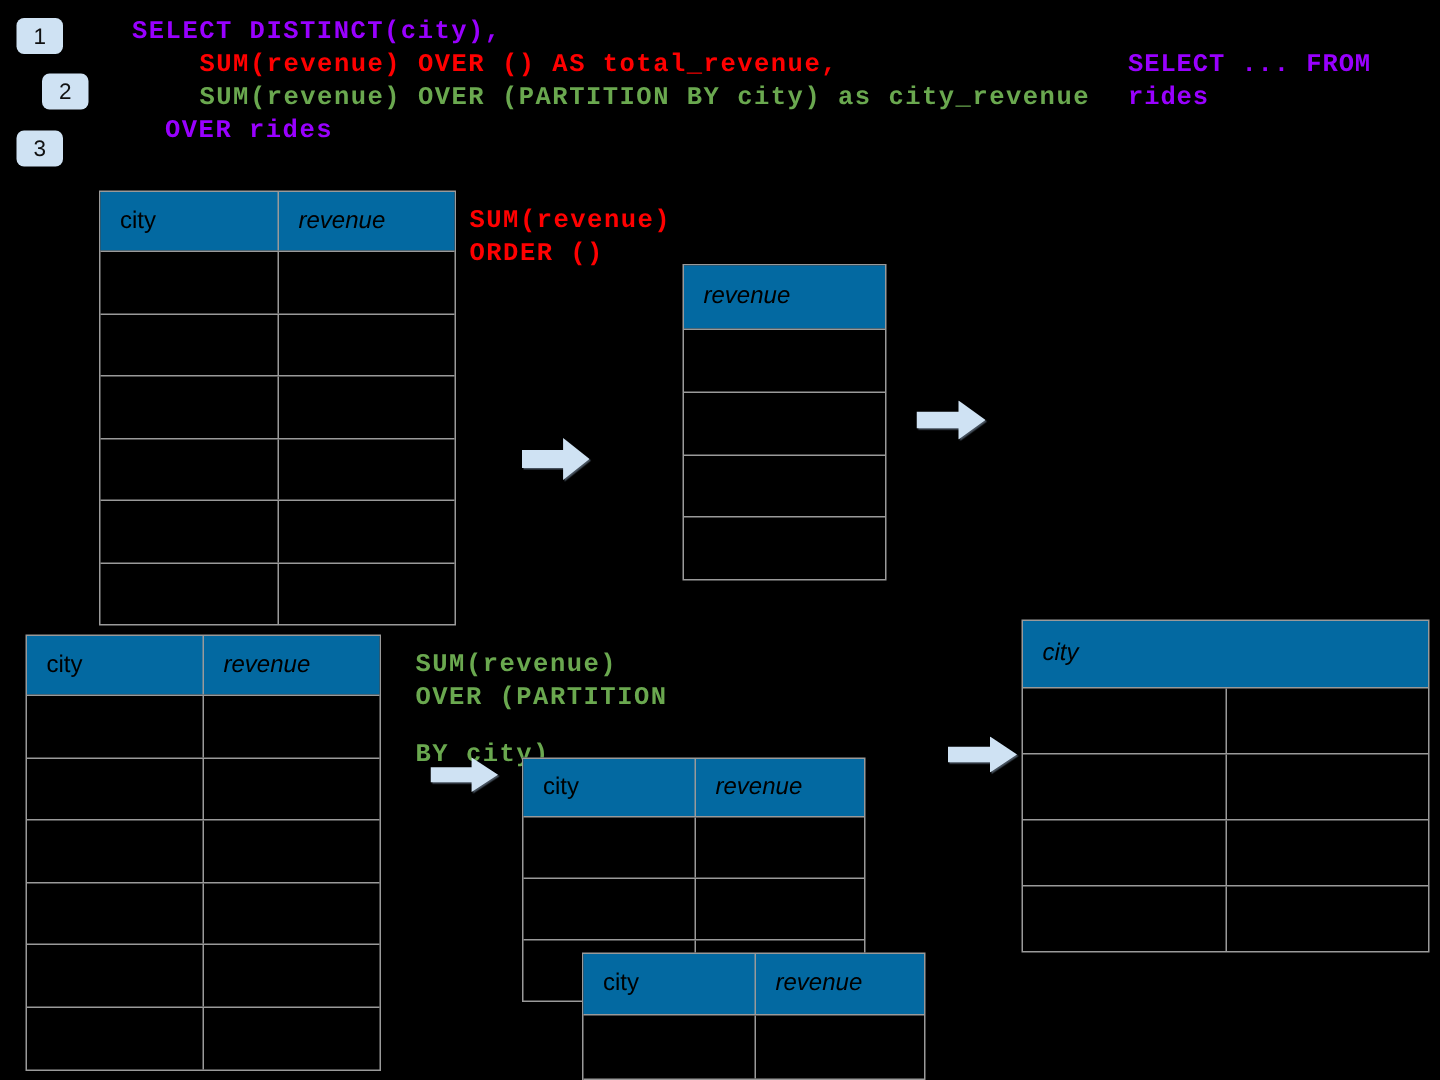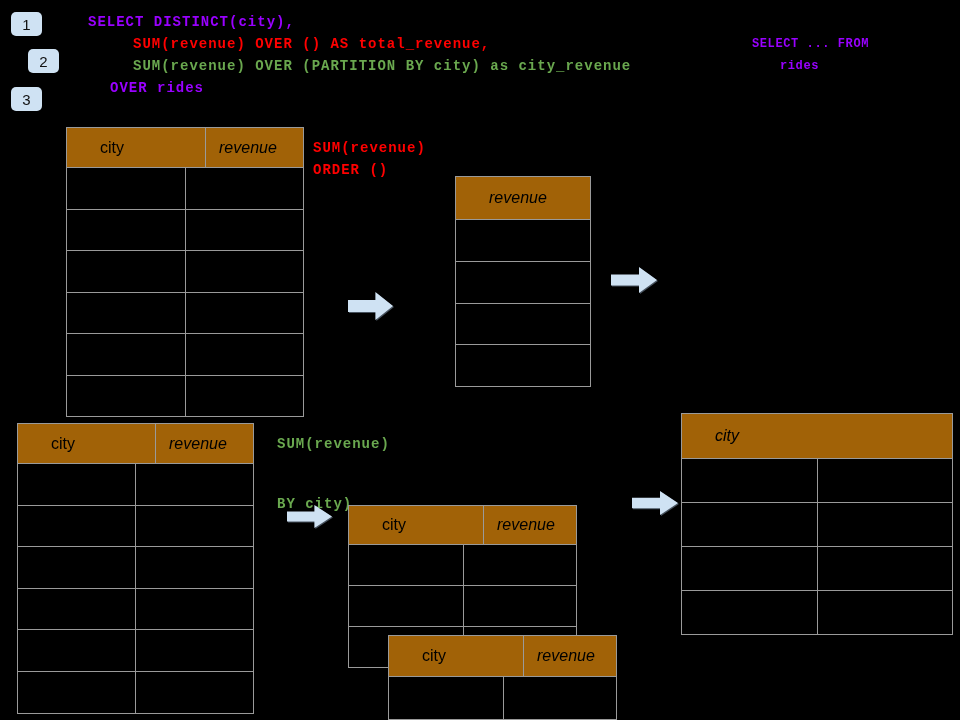--- a/index.html
+++ b/index.html
@@ -3,36 +3,36 @@
 <meta charset="utf-8">
 <style>
   html,body{margin:0;padding:0;background:#000;}
   .canvas{
     position:relative;width:960px;height:720px;background:#000000;
     overflow:hidden;font-family:"Liberation Sans",sans-serif;
   }
   
   .code-line,.ann-line,.note-line{
     position:absolute;font-family:"Liberation Mono","DejaVu Sans Mono",monospace;
-    font-weight:bold;font-size:14px;line-height:22px;letter-spacing:1px;white-space:pre;
-  }
-  .note-line{font-size:12px;letter-spacing:0.6px;}
+    font-weight:bold;font-size:17px;line-height:22px;letter-spacing:1px;white-space:pre;
+  }
+  .note-line{font-size:17px;letter-spacing:0.6px;}
   .purple{color:#9900FF;}
   .red{color:#FF0000;}
   .green{color:#6AA84F;}
   
   .badge{
     position:absolute;width:31px;height:24px;background:#CFE2F3;border-radius:5px;
     color:#111;font-size:15px;display:flex;align-items:center;justify-content:center;
   }
   
   .table{
     position:absolute;background:#000;border:1px solid #9a9a9a;box-sizing:border-box;
   }
-  .thead{display:flex;background:#a16207;height:var(--hh);padding-left:20px;}
+  .thead{display:flex;background:#0369a1;height:var(--hh);}
   .th{
     display:flex;align-items:center;padding-left:13px;font-size:16px;color:#000;
     box-sizing:border-box;overflow:hidden;
   }
   .th:first-child{width:var(--c1);border-right:1px solid #9a9a9a;}
   .th:last-child{flex:1;border-right:none;font-style:italic;}
   .trow{display:flex;height:var(--rh);border-top:1px solid #9a9a9a;box-sizing:border-box;}
   .tcell{box-sizing:border-box;}
   .tcell:first-child{width:var(--c1);border-right:1px solid #9a9a9a;}
   .tcell:last-child{flex:1;border-right:none;}
@@ -48,26 +48,27 @@
   <div class="badge" style="left:11px;top:12px;">1</div>
   <div class="badge" style="left:28px;top:49px;">2</div>
   <div class="badge" style="left:11px;top:87px;">3</div>
 
   <div class="code-line purple" style="left:88px;top:11px;">SELECT DISTINCT(city),</div>
   <div class="code-line red" style="left:133px;top:33px;">SUM(revenue) OVER () AS total_revenue,</div>
   <div class="code-line green" style="left:133px;top:55px;">SUM(revenue) OVER (PARTITION BY city) as city_revenue</div>
   <div class="code-line purple" style="left:110px;top:77px;">OVER rides</div>
 
   <div class="note-line purple" style="left:752px;top:33px;">SELECT ... FROM</div>
-  <div class="note-line purple" style="left:780px;top:55px;">rides</div>
+  <div class="note-line purple" style="left:752px;top:55px;">rides</div>
 
   <div class="ann-line red" style="left:313px;top:137px;">SUM(revenue)</div>
   <div class="ann-line red" style="left:313px;top:159px;">ORDER ()</div>
 
   <div class="ann-line green" style="left:277px;top:433px;">SUM(revenue)</div>
+  <div class="ann-line green" style="left:277px;top:455px;">OVER (PARTITION</div>
   <div class="ann-line green" style="left:277px;top:477px;margin-top:16px;">BY city)</div>
 
   <div class="table" style="left:66px;top:127px;width:238px;--c1:119px;--hh:39px;--rh:41.5px;">
     <div class="thead">
       <div class="th">city</div>
       <div class="th">revenue</div>
     </div>
     <div>
         <div class="trow">
           <div class="tcell"></div>

